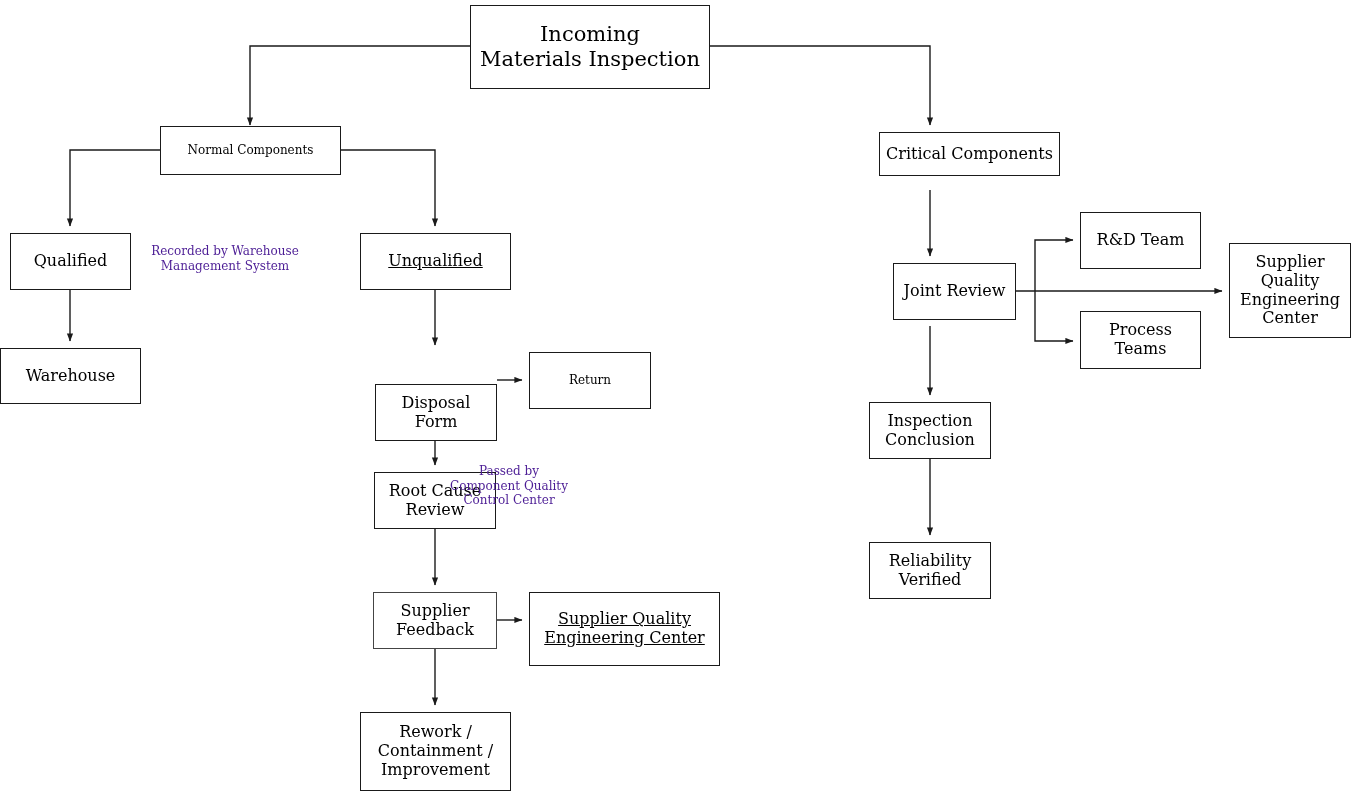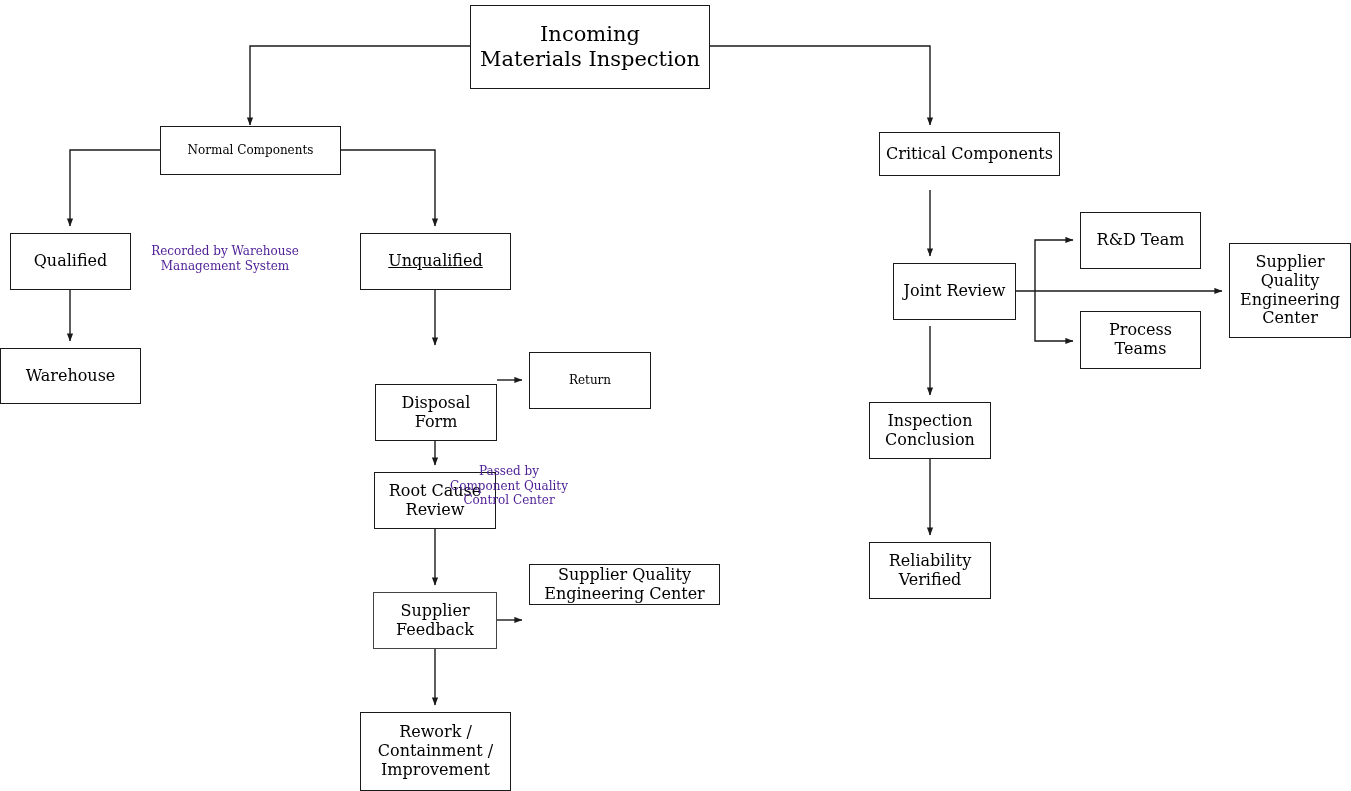--- a/index.html
+++ b/index.html
@@ -118,21 +118,21 @@
 Form</div>
 
   <div class="node" style="left:529px; top:352px; width:122px; height:57px; font-size:12px;">Return</div>
 
   <div class="node" style="left:374px; top:472px; width:122px; height:57px; font-size:16px;">Root Cause
 Review</div>
 
   <div class="node" style="left:373px; top:592px; width:124px; height:57px; font-size:16px; border-color:#444;">Supplier
 Feedback</div>
 
-  <div class="node" style="left:529px; top:564px; width:191px; height:41px; font-size:16px;">Supplier Quality
+  <div class="node" style="left:529px; top:592px; width:191px; height:74px; font-size:16px;text-decoration:underline;">Supplier Quality
 Engineering Center</div>
 
   <div class="node" style="left:360px; top:712px; width:151px; height:79px; font-size:16px;">Rework /
 Containment /
 Improvement</div>
 
   <div class="node" style="left:869px; top:263px; width:123px; height:57px; font-size:16px;margin-left:24px;">Joint Review</div>
 
   <div class="node" style="left:1080px; top:212px; width:121px; height:57px; font-size:16px;">R&amp;D Team</div>
 

